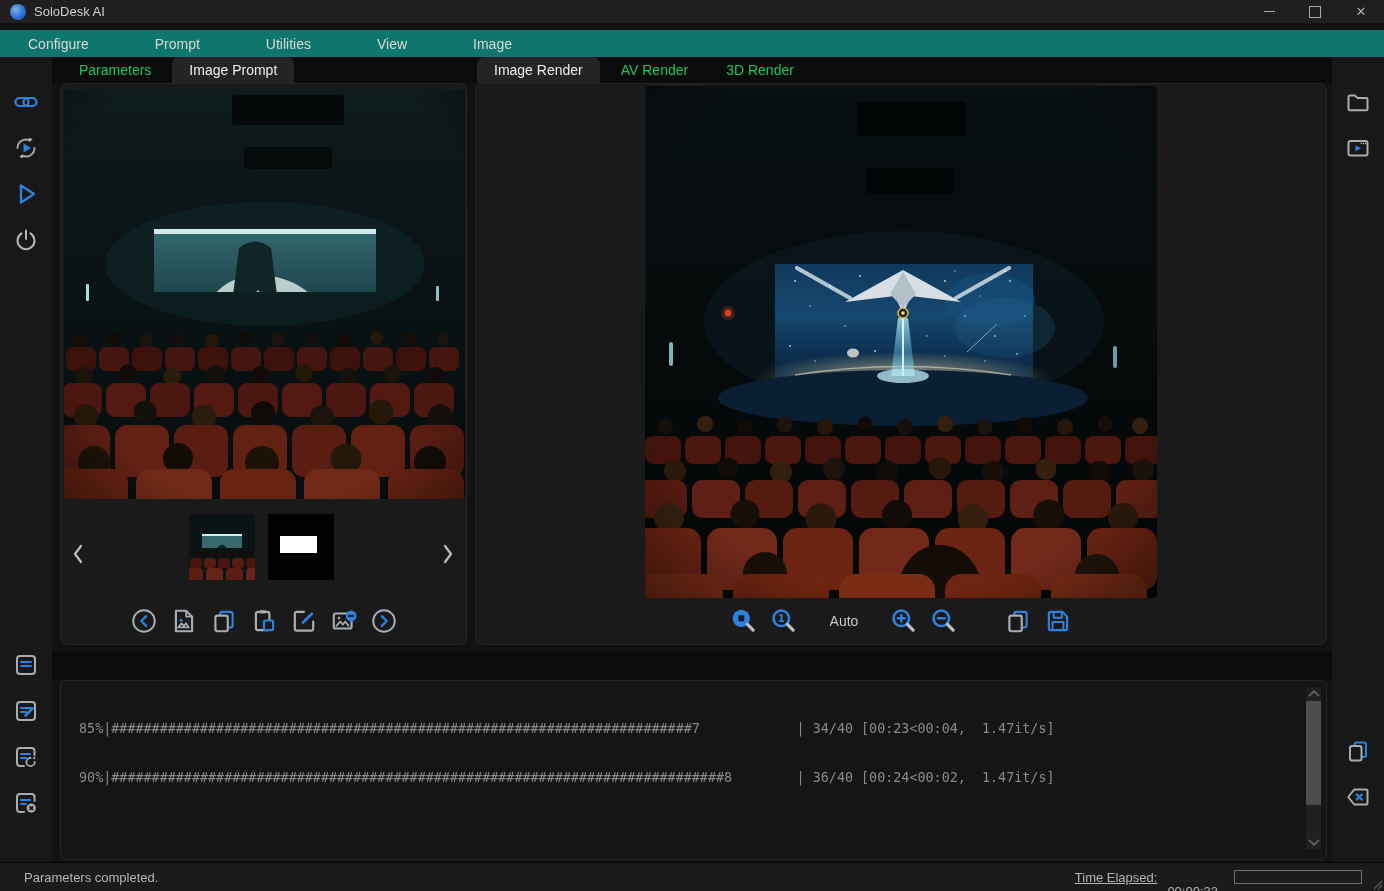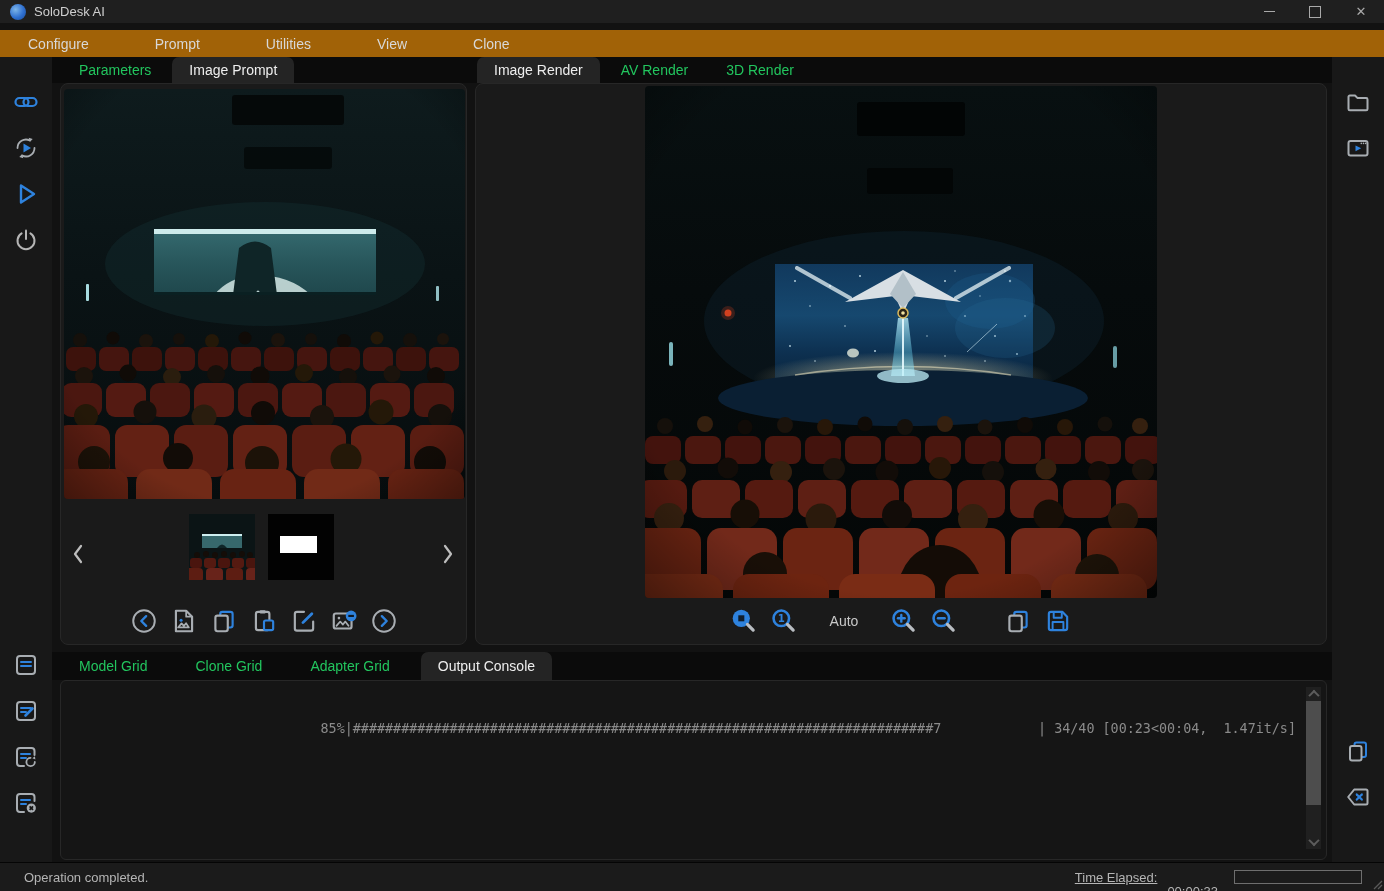--- a/index.html
+++ b/index.html
@@ -11,21 +11,21 @@
   .app-icon{width:16px;height:16px;border-radius:50%;margin:0 8px 0 10px;
     background:radial-gradient(circle at 35% 35%,#7db5e8,#2e6fd0 55%,#1b4c97);}
   .app-title{font-size:13px;color:#cfcfcf;}
   .win-controls{margin-left:auto;display:flex;height:30px;}
   .win-btn{width:46px;height:30px;background:none;border:none;display:flex;align-items:center;
     justify-content:center;color:#a9a9a9;cursor:pointer;padding:0;}
   .min-glyph{display:block;width:11px;height:0;border-top:1px solid #a9a9a9;}
   .max-glyph{display:block;width:10px;height:10px;border:1px solid #a9a9a9;}
   .close-glyph{font-size:13px;line-height:1;color:#a9a9a9;}
   
-  .menubar{position:absolute;left:0;top:30px;width:1384px;height:27px;background:#a16207;
+  .menubar{position:absolute;left:0;top:30px;width:1384px;height:27px;background:#0f766e;
     display:flex;align-items:center;padding-left:24px;box-sizing:border-box;}
   .menu-item{background:none;border:none;color:#d8d8d8;font-size:14px;padding:0 4px;
     margin-right:58px;cursor:pointer;font-family:inherit;}
   
   .rail{position:absolute;top:57px;bottom:29px;width:52px;background:#181818;display:flex;
     flex-direction:column;align-items:center;}
   .rail.left{left:0;}
   .rail.right{left:1332px;}
   .rail-btn{width:52px;height:46px;background:none;border:none;display:flex;align-items:center;
     justify-content:center;cursor:pointer;padding:0;}
@@ -42,21 +42,21 @@
     background:transparent;border:none;border-radius:7px 7px 0 0;cursor:pointer;
     font-family:inherit;margin-right:14px;white-space:nowrap;}
   .tabs.left-tabs .tab,.tabs.right-tabs .tab{margin-right:4px;}
   .tab.active{background:#242424;color:#eeeeee;}
   
   .panel{position:absolute;background:#1a1a1a;border:1px solid #272727;border-radius:8px;
     box-sizing:border-box;}
   .panel.left-panel{left:60px;top:83px;width:407px;height:562px;}
   .panel.right-panel{left:475px;top:83px;width:852px;height:562px;}
   .panel.console-panel{left:60px;top:680px;width:1267px;height:180px;background:#151515;
-    border-radius:6px;text-align:right;}
+    border-radius:6px;}
   .scene{display:block;border-radius:4px;}
   .prompt-scene{position:absolute;left:3px;top:5px;}
   .render-scene{position:absolute;left:169px;top:2px;}
   
   .thumb-strip{position:absolute;left:0;top:424px;width:100%;height:92px;}
   .thumb-nav{position:absolute;top:30px;width:26px;height:32px;background:none;border:none;
     cursor:pointer;display:flex;align-items:center;justify-content:center;padding:0;}
   .thumb-nav.prev{left:4px;}
   .thumb-nav.next{left:374px;}
   .thumb{position:absolute;top:6px;width:66px;height:66px;padding:0;border:none;background:#000;
@@ -120,21 +120,21 @@
           <span class="close-glyph">✕</span>
         </button>
     </div>
   </div>
 
   <div class="menubar">
     <button class="menu-item">Configure</button>
     <button class="menu-item">Prompt</button>
     <button class="menu-item">Utilities</button>
     <button class="menu-item">View</button>
-    <button class="menu-item">Clone</button>
+    <button class="menu-item">Image</button>
   </div>
 
   <div class="strip top"></div>
   <div class="strip bottom"></div>
 
   <div class="rail left">
     <div style="height:22px"></div>
     <button class="rail-btn">
       <svg class="ico" width="26" height="26" viewBox="0 0 26 26">
         <rect class="b" style="stroke-width:2.2" x="2.5" y="9" width="13" height="8" rx="4"></rect>
@@ -236,26 +236,20 @@
     <button class="tab">Parameters</button>
     <button class="tab active">Image Prompt</button>
   </div>
 
   <div class="tabs right-tabs">
     <button class="tab active">Image Render</button>
     <button class="tab">AV Render</button>
     <button class="tab">3D Render</button>
   </div>
 
-  <div class="tabs bottom-tabs">
-    <button class="tab">Model Grid</button>
-    <button class="tab">Clone Grid</button>
-    <button class="tab">Adapter Grid</button>
-    <button class="tab active">Output Console</button>
-  </div>
 
   <div class="panel left-panel">
 
     <svg class="scene prompt-scene" width="401" height="410" viewBox="0 0 401 410">
       <defs>
         <linearGradient id="lbg" x1="0" y1="0" x2="0" y2="1">
           <stop offset="0" stop-color="#0e1b1d"></stop>
             <stop offset="0.45" stop-color="#0a1315"></stop>
             <stop offset="1" stop-color="#070d0e"></stop>
         </linearGradient>
@@ -681,41 +675,42 @@
           <rect class="b" style="stroke-width:1.8" x="9" y="4.5" width="7.5" height="5.5"></rect>
           <rect class="b" style="stroke-width:1.8" x="8" y="14" width="10" height="7.5"></rect>
         </svg>
       </button>
     </div>
   </div>
 
   <div class="panel console-panel">
     <div class="console-text">
       <div> 85%|########################################################################7            | 34/40 [00:23&lt;00:04,  1.47it/s]</div>
+      <div> 90%|############################################################################8        | 36/40 [00:24&lt;00:02,  1.47it/s]</div>
       
       
       
       
       
       
       
     </div>
     <div class="v-scrollbar">
       <div class="sb-arrow up">
           <span class="chev up"></span>
         </div>
       <div class="sb-thumb"></div>
       <div class="sb-arrow down">
           <span class="chev down"></span>
         </div>
     </div>
   </div>
 
   <div class="statusbar">
-    <span class="status-text">Operation completed.</span>
+    <span class="status-text">Parameters completed.</span>
     <div class="status-right">
       <span class="time-label">Time Elapsed:</span>
       <span class="time-value">00:00:33</span>
       <div class="status-progress"></div>
     </div>
     <svg class="resize-grip" width="12" height="12" viewBox="0 0 12 12">
       <line x1="11" y1="3" x2="3" y2="11" stroke="#5a5a5a" stroke-width="1.3"></line>
       <line x1="11" y1="7" x2="7" y2="11" stroke="#5a5a5a" stroke-width="1.3"></line>
     </svg>
   </div>

